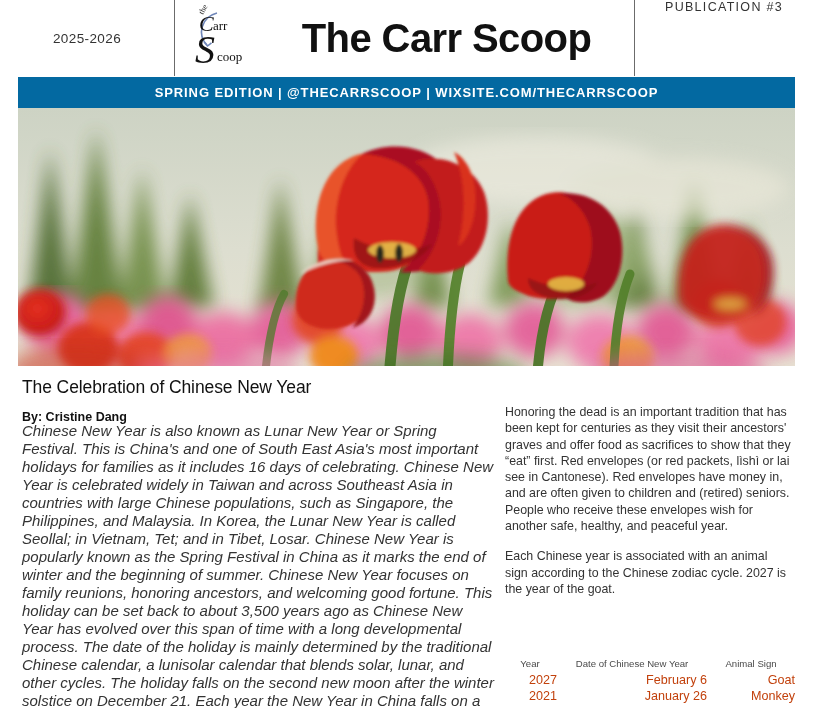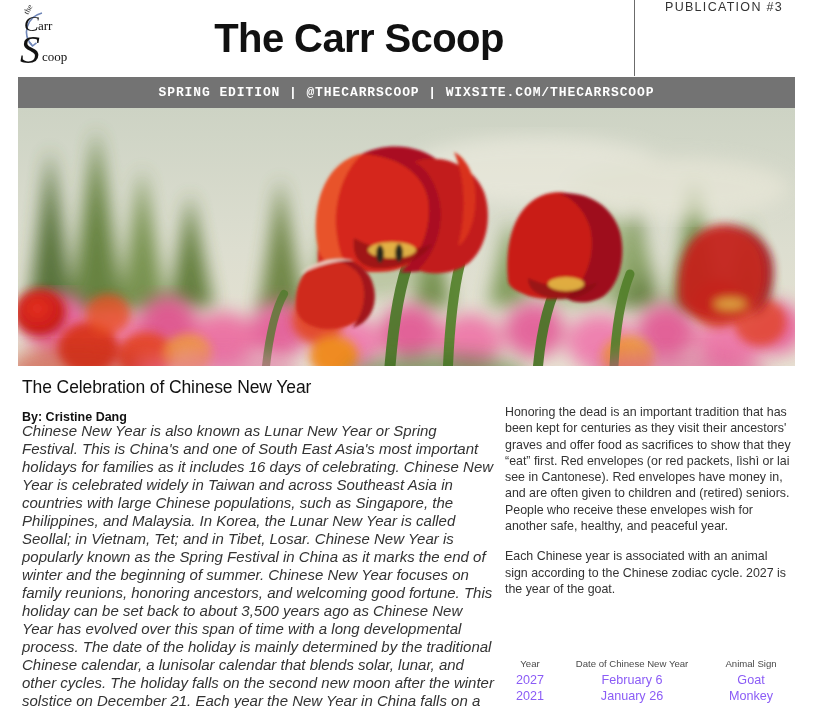--- a/index.html
+++ b/index.html
@@ -76,26 +76,25 @@
     color: #333333;
   }
 
   
   .banner {
     position: absolute;
     left: 18px;
     top: 77px;
     width: 777px;
     height: 31px;
-    background: #737373;
+    background: #0369a1;
     color: #ffffff;
     display: flex;
     align-items: center;
     justify-content: center;
-    font-family: Liberation Mono, monospace;
   }
   .banner-text {
     font-size: 13px;
     font-weight: 700;
     letter-spacing: 0.9px;
     white-space: nowrap;
   }
 
   
   .hero {
@@ -172,33 +171,36 @@
     font-size: 9.6px;
     font-weight: 400;
     color: #4a4a4a;
     padding: 0 0 3px 0;
     text-align: center;
     white-space: nowrap;
   }
   .zodiac-table td {
     font-size: 12.6px;
     font-weight: 400;
-    color: #8b5cf6;
+    color: #c2410c;
     padding: 1px 0;
-    text-align: center;
+    text-align: right;
     white-space: nowrap;
   }
   .zodiac-table th.c-year, .zodiac-table td.c-year { width: 54px; }
   .zodiac-table th.c-date, .zodiac-table td.c-date { width: 150px; }
   .zodiac-table th.c-sign, .zodiac-table td.c-sign { width: 88px; }
 </style>
 </head>
 <body>
 
 <div class="masthead">
+  <div class="mh-left">
+    <span class="mh-year">2025-2026</span>
+  </div>
   <div class="mh-center">
     <div class="logo">
       <svg viewBox="0 0 88 74" xmlns="http://www.w3.org/2000/svg">
 
         <path d="M36 12 C20 16, 16 34, 26 44" fill="none" stroke="#6f86b8" stroke-width="1.6"></path>
         <path d="M23 41 l3.5 4 l4 -3.2" fill="none" stroke="#6f86b8" stroke-width="1.6"></path>
 
         <text x="22" y="14" font-family="Liberation Serif, serif" font-size="8" fill="#222" transform="rotate(-62 22 14)">the</text>
 
         <text x="18" y="30" font-family="Liberation Serif, serif" font-size="22" font-style="italic" fill="#111">C</text>

